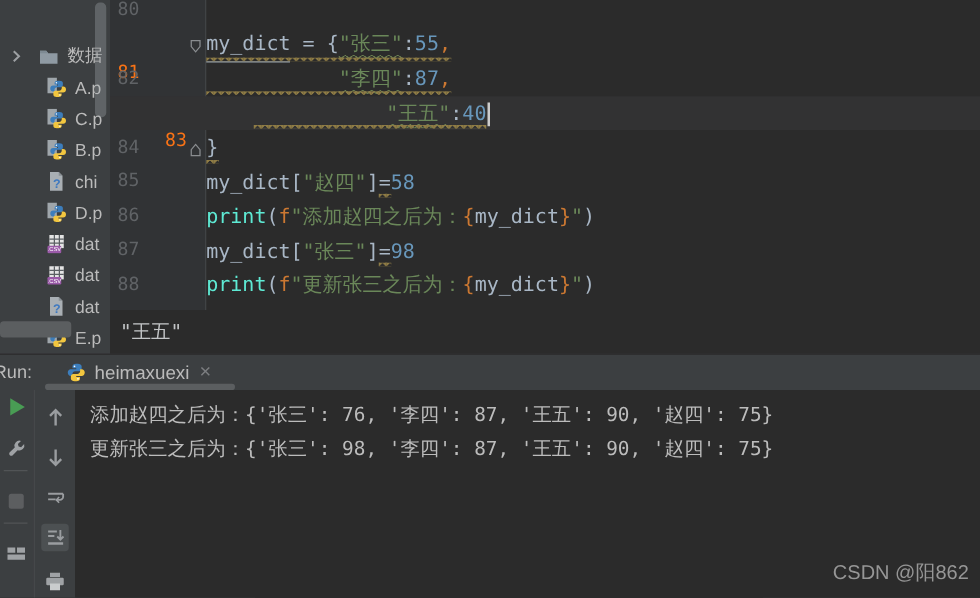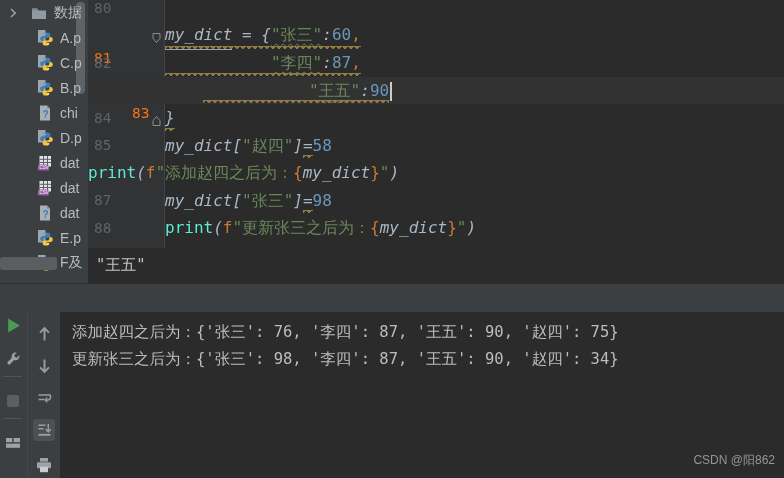--- a/index.html
+++ b/index.html
@@ -1,21 +1,21 @@
 <!DOCTYPE html>
 <html><head>
 <meta charset="utf-8">
 <style>
   html,body{margin:0;padding:0;}
   body{width:784px;height:478px;position:relative;overflow:hidden;background:#2b2b2b;
        font-family:"Liberation Sans",sans-serif;}
   
   #project-panel{position:absolute;left:0;top:0;width:88px;height:283px;background:#3c3f41;overflow:hidden;}
   .pt-row{height:25px;display:flex;align-items:center;color:#bbbbbb;font-size:14px;white-space:nowrap;overflow:hidden;}
-  .pt-row.pt-folder{padding-left:7px;}
+  .pt-row.pt-folder{padding-left:7px;margin-top:32px;}
   .pt-row.pt-file{padding-left:37px;text-align:right;}
   .pt-chev{width:14px;height:14px;margin-right:10px;flex:none;display:flex;align-items:center;}
   .pt-icon{width:17px;height:16px;margin-right:6px;flex:none;display:flex;align-items:center;}
   .pt-label{flex:none;}
   #pt-vscroll{position:absolute;left:76px;top:2px;width:9px;height:92px;background:rgba(172,176,180,.32);border-radius:4px;}
   #pt-hscroll{position:absolute;left:0px;top:257px;width:57px;height:13px;background:#5b5e60;border-radius:3px;}
   
   #editor{position:absolute;left:88px;top:0;width:696px;height:248px;background:#2b2b2b;overflow:hidden;}
   #gutter-bg{position:absolute;left:0;top:0;width:76px;height:248px;background:#313335;border-right:1px solid #404345;}
   #editor-lines{position:absolute;left:0;top:-6px;width:696px;}
@@ -24,21 +24,21 @@
   .ed-gutter{width:77px;flex:none;height:100%;display:flex;align-items:center;position:relative;}
   .ed-num{margin-left:6px;font-family:"DejaVu Sans Mono","Liberation Mono",monospace;font-size:14.5px;color:#606366;}
   .ed-num.bright{color:#f97316;margin-top:46px;}
   .ed-fold{position:absolute;right:4px;top:50%;transform:translateY(-50%);width:9px;height:11px;}
   .ed-code{font-family:"DejaVu Sans Mono","Liberation Mono",monospace;font-size:16px;white-space:pre;color:#a9b7c6;line-height:27.5px;}
   .code-text{display:inline-block;position:relative;}
   .wavy::after{content:"";position:absolute;left:0;right:0;bottom:1px;height:3px;
     background-image:linear-gradient(45deg,transparent 60%,#8f7c45 0),linear-gradient(-45deg,transparent 60%,#8f7c45 0);
     background-size:6px 3px;background-repeat:repeat-x;}
   .tk{display:inline-block;position:relative;}
-  .tk-plain{color:#a9b7c6;font-style:italic;}
+  .tk-plain{color:#a9b7c6;}
   .tk-str{color:#6a8759;}
   .tk-num{color:#6897bb;}
   .tk-orange{color:#cc7832;}
   .tk-builtin{color:#5eead4;}
   .u-solid{border-bottom:1px solid #9aa5b0;}
   .typo{text-decoration:underline;text-decoration-style:wavy;text-decoration-color:#6d8050;
         text-decoration-thickness:1px;text-underline-offset:3px;}
   .caret{display:inline-block;width:2px;height:19px;background:#cccccc;vertical-align:middle;margin-left:1px;}
   
   #float-strip{position:absolute;left:88px;top:248px;width:696px;height:35px;background:#2b2b2b;display:flex;align-items:center;}
@@ -54,21 +54,21 @@
   #tab-scrollbar{position:absolute;left:36px;top:23px;width:152px;height:5px;background:#5b5e60;border-radius:2.5px;}
   #run-body{position:absolute;left:0;top:28px;right:0;bottom:0;}
   #rt-col1{position:absolute;left:0;top:0;width:27px;bottom:0;background:#3c3f41;}
   #rt-col2{position:absolute;left:27px;top:0;width:33px;bottom:0;background:#3c3f41;border-left:1px solid #45484a;}
   .tool-btn{position:absolute;width:22px;height:22px;display:flex;align-items:center;justify-content:center;}
   .tool-btn.selected{background:#4c5052;border-radius:3px;}
   .tool-divider{position:absolute;left:3px;width:19px;height:1px;background:#515456;}
   #console{position:absolute;left:60px;top:0;right:0;bottom:0;background:#2b2b2b;overflow:hidden;padding:7px 0 0 12px;}
   .con-line{height:27px;line-height:27px;white-space:pre;font-family:"DejaVu Sans Mono","Liberation Mono",monospace;
             font-size:15.5px;color:#bcbcbc;}
-  #watermark{position:absolute;right:9px;bottom:9px;color:#969696;font-size:12px;}
+  #watermark{position:absolute;right:9px;bottom:9px;color:#969696;font-size:16px;}
 </style>
 </head>
 <body>
 
 <div id="project-panel">
   <div>
       <div class="pt-row pt-folder">
         <span class="pt-chev">
           <svg width="12" height="12" viewBox="0 0 12 12">
             <path d="M4 2l4.2 4L4 10" fill="none" stroke="#9da0a3" stroke-width="1.6"></path>
@@ -210,50 +210,53 @@
         </div>
         <span class="ed-code"><span class="code-text"></span></span>
       </div>
       <div class="ed-row">
         <div class="ed-gutter">
           <span class="ed-num bright">81</span>
           <span class="ed-fold"><svg width="9" height="11" viewBox="0 0 9 11">
               <path d="M1 1h7v4.8L4.5 10 1 5.8z" fill="none" stroke="#8a8d90"></path>
             </svg></span>
         </div>
-        <span class="ed-code"><span class="code-text wavy"><span class="tk tk-plain u-solid">my_dict</span><span class="tk tk-plain"> = {</span><span class="tk tk-str typo">"张三"</span><span class="tk tk-plain">:</span><span class="tk tk-num">60</span><span class="tk tk-orange">,</span></span></span>
+        <span class="ed-code"><span class="code-text wavy"><span class="tk tk-plain u-solid">my_dict</span><span class="tk tk-plain"> = {</span><span class="tk tk-str typo">"张三"</span><span class="tk tk-plain">:</span><span class="tk tk-num">55</span><span class="tk tk-orange">,</span></span></span>
       </div>
       <div class="ed-row">
         <div class="ed-gutter">
           <span class="ed-num">82</span>
         </div>
         <span class="ed-code"><span class="code-text wavy"><span class="tk tk-plain">           </span><span class="tk tk-str typo">"李四"</span><span class="tk tk-plain">:</span><span class="tk tk-num">87</span><span class="tk tk-orange">,</span></span></span>
       </div>
       <div class="ed-row current">
         <div class="ed-gutter">
           <span class="ed-num bright">83</span>
         </div>
-        <span class="ed-code"><span class="code-text wavy"><span class="tk tk-plain">           </span><span class="tk tk-str typo">"王五"</span><span class="tk tk-plain">:</span><span class="tk tk-num">90</span></span><span class="caret"></span></span>
+        <span class="ed-code"><span class="code-text wavy"><span class="tk tk-plain">           </span><span class="tk tk-str typo">"王五"</span><span class="tk tk-plain">:</span><span class="tk tk-num">40</span></span><span class="caret"></span></span>
       </div>
       <div class="ed-row">
         <div class="ed-gutter">
           <span class="ed-num">84</span>
           <span class="ed-fold"><svg width="9" height="11" viewBox="0 0 9 11">
               <path d="M1 10h7V5.2L4.5 1 1 5.2z" fill="none" stroke="#8a8d90"></path>
             </svg></span>
         </div>
         <span class="ed-code"><span class="code-text wavy"><span class="tk tk-plain">}</span></span></span>
       </div>
       <div class="ed-row">
         <div class="ed-gutter">
           <span class="ed-num">85</span>
         </div>
         <span class="ed-code"><span class="code-text"><span class="tk tk-plain">my_dict[</span><span class="tk tk-str">"赵四"</span><span class="tk tk-plain">]</span><span class="tk tk-plain wavy">=</span><span class="tk tk-num">58</span></span></span>
       </div>
       <div class="ed-row">
+        <div class="ed-gutter">
+          <span class="ed-num">86</span>
+        </div>
         <span class="ed-code"><span class="code-text"><span class="tk tk-builtin">print</span><span class="tk tk-plain">(</span><span class="tk tk-orange">f</span><span class="tk tk-str">"添加赵四之后为：</span><span class="tk tk-orange">{</span><span class="tk tk-plain">my_dict</span><span class="tk tk-orange">}</span><span class="tk tk-str">"</span><span class="tk tk-plain">)</span></span></span>
       </div>
       <div class="ed-row">
         <div class="ed-gutter">
           <span class="ed-num">87</span>
         </div>
         <span class="ed-code"><span class="code-text"><span class="tk tk-plain">my_dict[</span><span class="tk tk-str">"张三"</span><span class="tk tk-plain">]</span><span class="tk tk-plain wavy">=</span><span class="tk tk-num">98</span></span></span>
       </div>
       <div class="ed-row">
         <div class="ed-gutter">
@@ -268,20 +271,36 @@
         <span class="ed-code"><span class="code-text"></span></span>
       </div>
     </div>
 </div>
 
 <div id="float-strip">
   <span id="float-text">"王五"</span>
 </div>
 
 <div id="run-panel">
+  <div id="run-header">
+    <span id="run-label">Run:</span>
+    <div id="run-tab">
+      <span class="tab-icon">
+          <svg width="16" height="16" viewBox="0 0 16 16">
+            <path d="M7.9 1C6 1 5 1.8 5 3v1.5h3v.8H3.7C2.2 5.3 1.2 6.4 1.2 8s1 2.7 2.5 2.7h1.2V9.2c0-1.3 1-2.3 2.3-2.3h3.2c1 0 1.9-.8 1.9-1.9V3c0-1.2-1.5-2-3-2H7.9z" fill="#3c7dbb"></path>
+            <path d="M8.1 15c1.9 0 2.9-.8 2.9-2v-1.5H8v-.8h4.3c1.5 0 2.5-1.1 2.5-2.7s-1-2.7-2.5-2.7h-1.2v1.5c0 1.3-1 2.3-2.3 2.3H5.6c-1 0-1.9.8-1.9 1.9V13c0 1.2 1.5 2 3 2h1.4z" fill="#f2c63f"></path>
+            <circle cx="6.6" cy="3" r=".7" fill="#fff"></circle>
+            <circle cx="9.4" cy="13" r=".7" fill="#fff"></circle>
+          </svg>
+        </span>
+      <span class="tab-title">heimaxuexi</span>
+      <span class="tab-close">×</span>
+    </div>
+    <div id="tab-scrollbar"></div>
+  </div>
   <div id="run-body">
     <div id="rt-col1">
         <div class="tool-btn" style="top: 2px; left: 2px;">
           <span style="display: flex;">
             <svg width="17" height="17" viewBox="0 0 16 16">
               <path d="M3 1.5L14 8 3 14.5z" fill="#499c54"></path>
             </svg>
           </span>
         </div>
         <div class="tool-btn" style="top: 36px; left: 2px;">
@@ -348,19 +367,19 @@
             <svg width="16" height="15" viewBox="0 0 16 15">
               <rect x="4" y="0" width="8" height="3.6" fill="#9fa2a5"></rect>
               <rect x="1" y="4.2" width="14" height="6" rx="1" fill="#9fa2a5"></rect>
               <rect x="4" y="8.8" width="8" height="5.4" fill="#caccce"></rect>
             </svg>
           </span>
         </div>
       </div>
     <div id="console">
         <div class="con-line">添加赵四之后为：{'张三': 76, '李四': 87, '王五': 90, '赵四': 75}</div>
-        <div class="con-line">更新张三之后为：{'张三': 98, '李四': 87, '王五': 90, '赵四': 34}</div>
+        <div class="con-line">更新张三之后为：{'张三': 98, '李四': 87, '王五': 90, '赵四': 75}</div>
         <div class="con-line"></div>
       </div>
   </div>
 </div>
 
 <div id="watermark">CSDN @阳862</div>
 
 </body></html>

